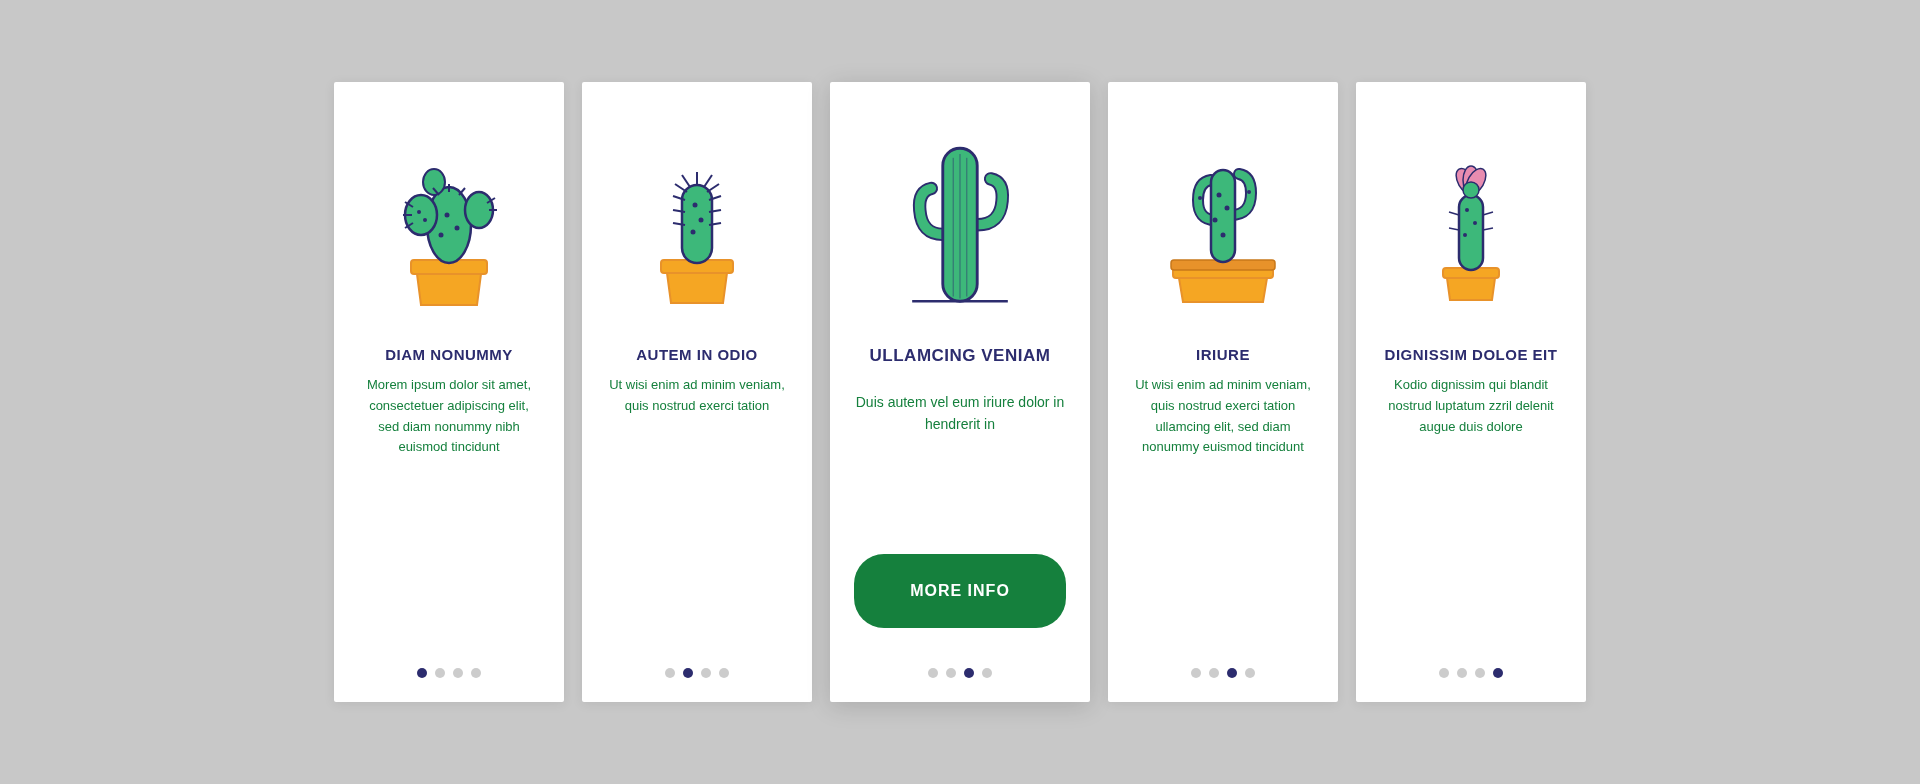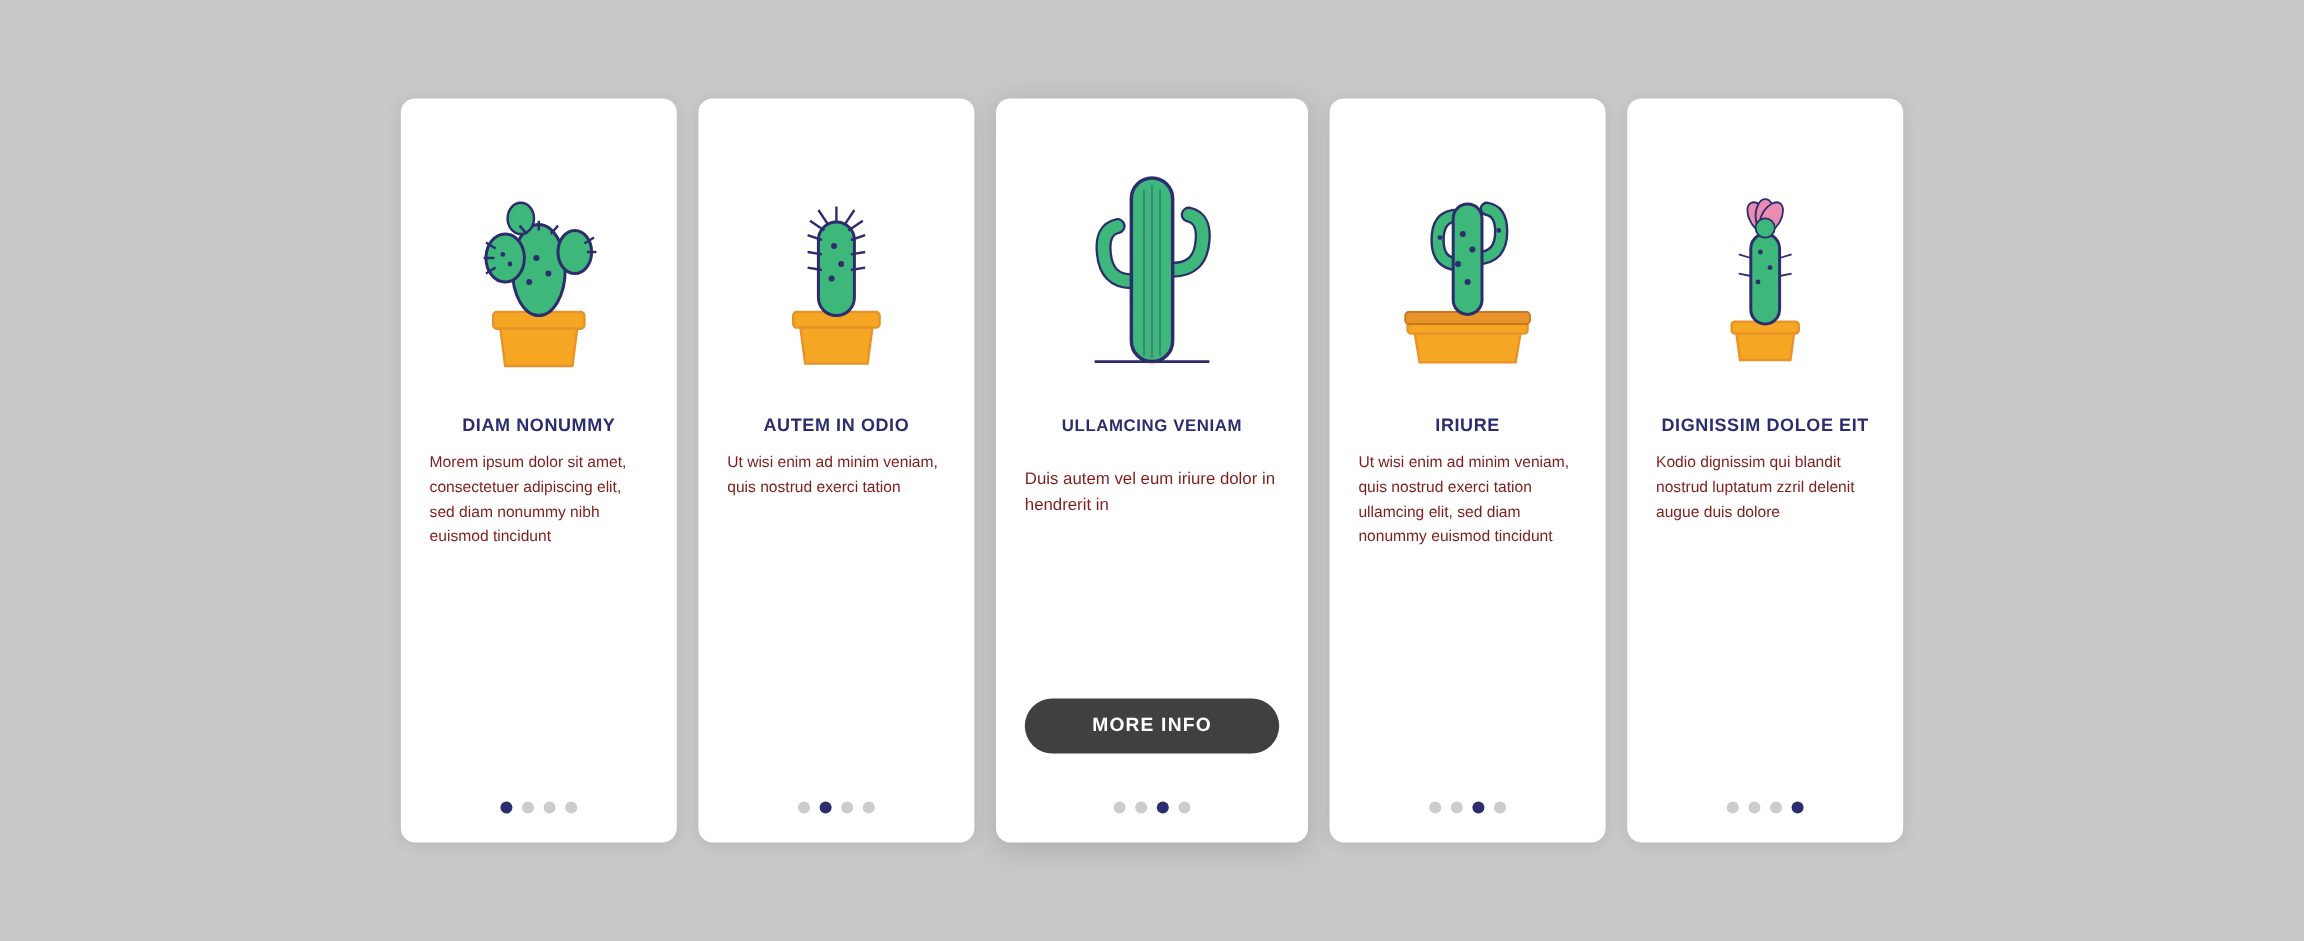--- a/index.html
+++ b/index.html
@@ -12,21 +12,21 @@
       font-family: Arial, sans-serif;
     }
     .container {
       display: flex;
       gap: 18px;
       padding: 40px 60px;
       align-items: stretch;
     }
     .card {
       background: #ffffff;
-      border-radius: 12px;
+      border-radius: 2px;
       padding: 28px 24px 24px 24px;
       display: flex;
       flex-direction: column;
       align-items: center;
       width: 230px;
       min-height: 620px;
       box-shadow: 0 2px 12px rgba(0,0,0,0.08);
       position: relative;
     }
     .card.active {
@@ -52,39 +52,39 @@
     .card-title {
       font-size: 15px;
       font-weight: 800;
       color: #2c2c6e;
       text-align: center;
       margin-bottom: 12px;
       text-transform: uppercase;
       letter-spacing: 0.5px;
     }
     .card.active .card-title {
-      font-size: 14px;
+      font-size: 17px;
     }
     .card-text {
       font-size: 13px;
-      color: #7f1d1d;
-      text-align: left;
+      color: #15803d;
+      text-align: center;
       line-height: 1.6;
       flex: 1;
     }
     .card.active .card-text {
       font-size: 14px;
       margin-top: 13px;
     }
     .more-info-btn {
-      background: #404040;
+      background: #15803d;
       color: #fff;
       border: none;
       border-radius: 30px;
-      padding: 14px 48px;
+      padding: 28px 48px;
       font-size: 16px;
       font-weight: 700;
       letter-spacing: 1px;
       cursor: pointer;
       margin: 18px 0 22px 0;
       width: 100%;
     }
     .dots {
       display: flex;
       gap: 8px;

